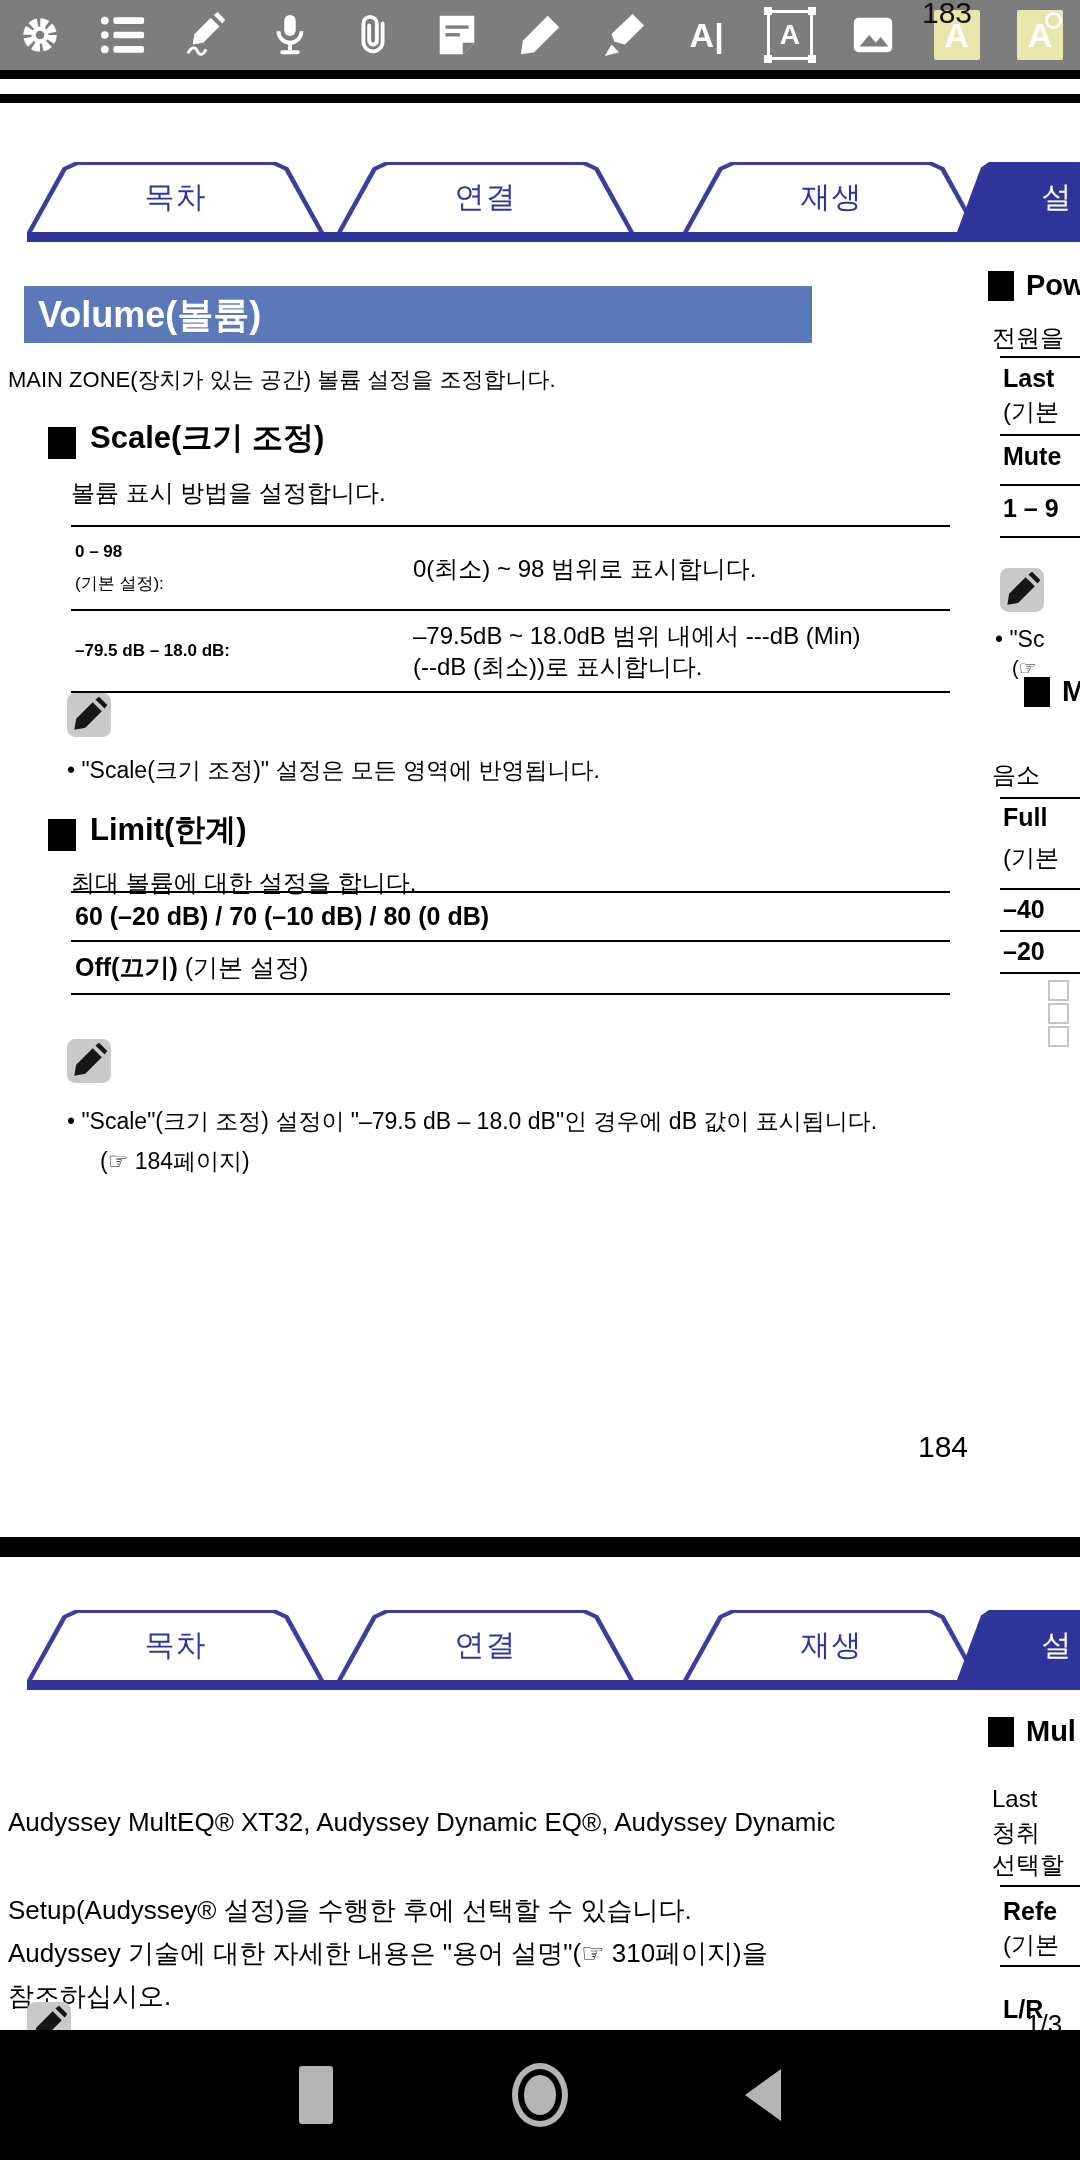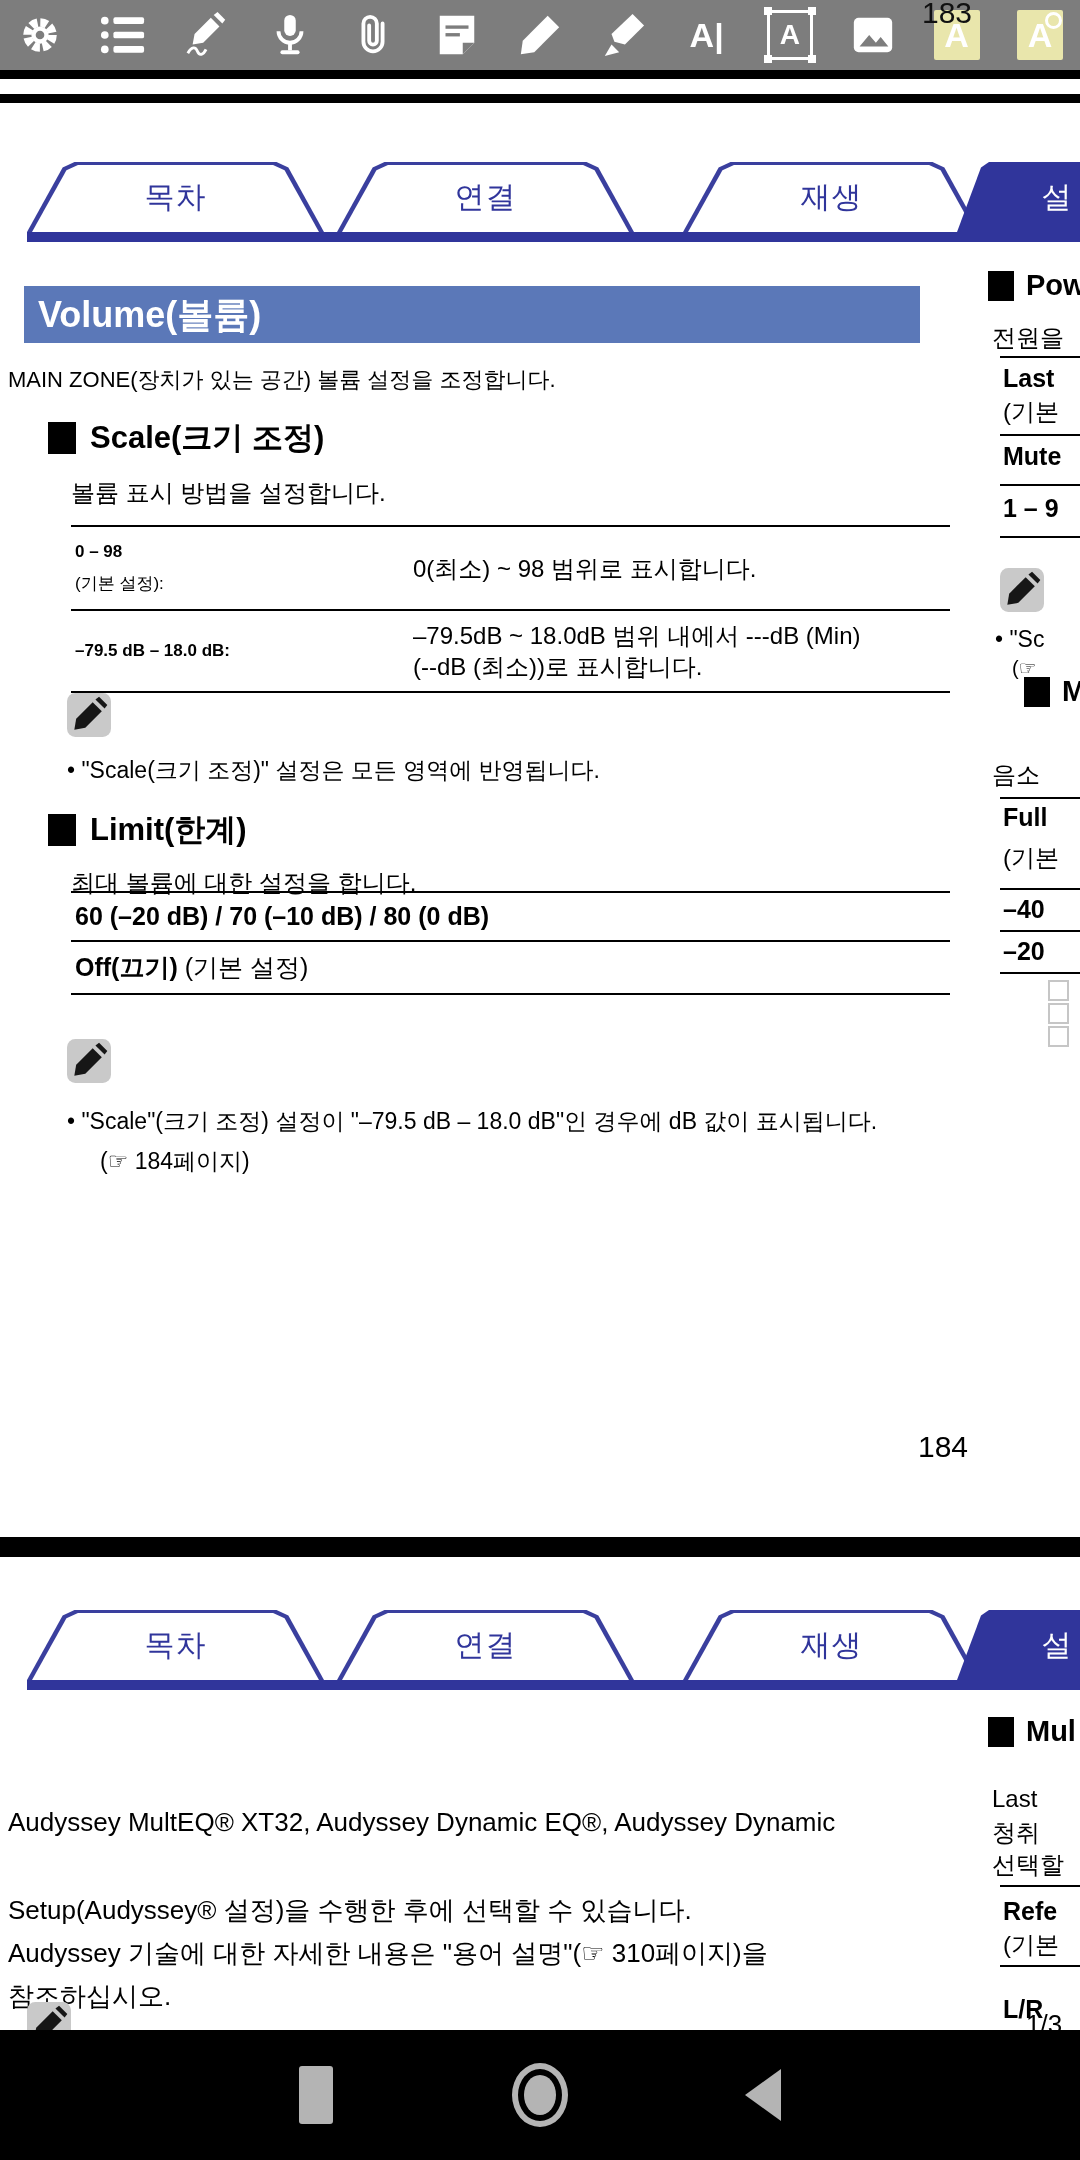--- a/index.html
+++ b/index.html
@@ -36,27 +36,27 @@
        display:flex;align-items:center;justify-content:center;}
   .tab-fill{position:absolute;left:5px;right:5px;top:3px;bottom:0;background:#fff;
        clip-path:polygon(0 100%,12% 8%,16% 0,84% 0,88% 8%,100% 100%);}
   .tab-label{position:relative;z-index:2;font-size:30px;color:#30359b;letter-spacing:1px;}
   .tab.active{background:#30359b;}
   .tab.active .tab-label{color:#fff;}
   .t1{left:0;width:297px;} .t2{left:310px;width:297px;} .t3{left:656px;width:297px;} .t4{left:930px;width:200px;}
   .tab-underline{position:absolute;left:0;top:70px;width:1053px;height:10px;background:#30359b;}
 
   
-  .banner{position:absolute;left:24px;width:896px;height:57px;background:#5b78b8;color:#fff;
+  .banner{position:absolute;left:24px;width:788px;height:57px;background:#5b78b8;color:#fff;
           font-size:36px;font-weight:bold;line-height:57px;padding-left:14px;box-sizing:border-box;}
   .banner sup{font-size:18px;vertical-align:14px;}
   .p1 .banner{top:183px;} .p2 .banner{top:158px;}
 
   .intro{position:absolute;left:8px;top:262px;font-size:22px;}
-  .sec{position:absolute;font-size:31px;font-weight:bold;display:flex;align-items:center;padding-left:20px;}
+  .sec{position:absolute;font-size:31px;font-weight:bold;display:flex;align-items:flex-end;padding-left:20px;}
   .sq{display:inline-block;width:28px;height:32px;background:#000;margin-right:14px;}
   .sec1{left:28px;top:314px;} .sec2{left:28px;top:706px;}
   .small-desc{position:absolute;left:71px;font-size:24px;}
   .sd1{top:374px;} .sd2{top:764px;}
 
   
   .tbl{position:absolute;left:71px;width:879px;border-bottom:2px solid #000;}
   .tbl1{top:422px;} .tbl2{top:788px;}
   .trow{border-top:2px solid #000;display:flex;padding:9px 4px;box-sizing:border-box;}
   .tterm{width:338px;flex:0 0 auto;font-size:17px;font-weight:bold;line-height:32px;}

